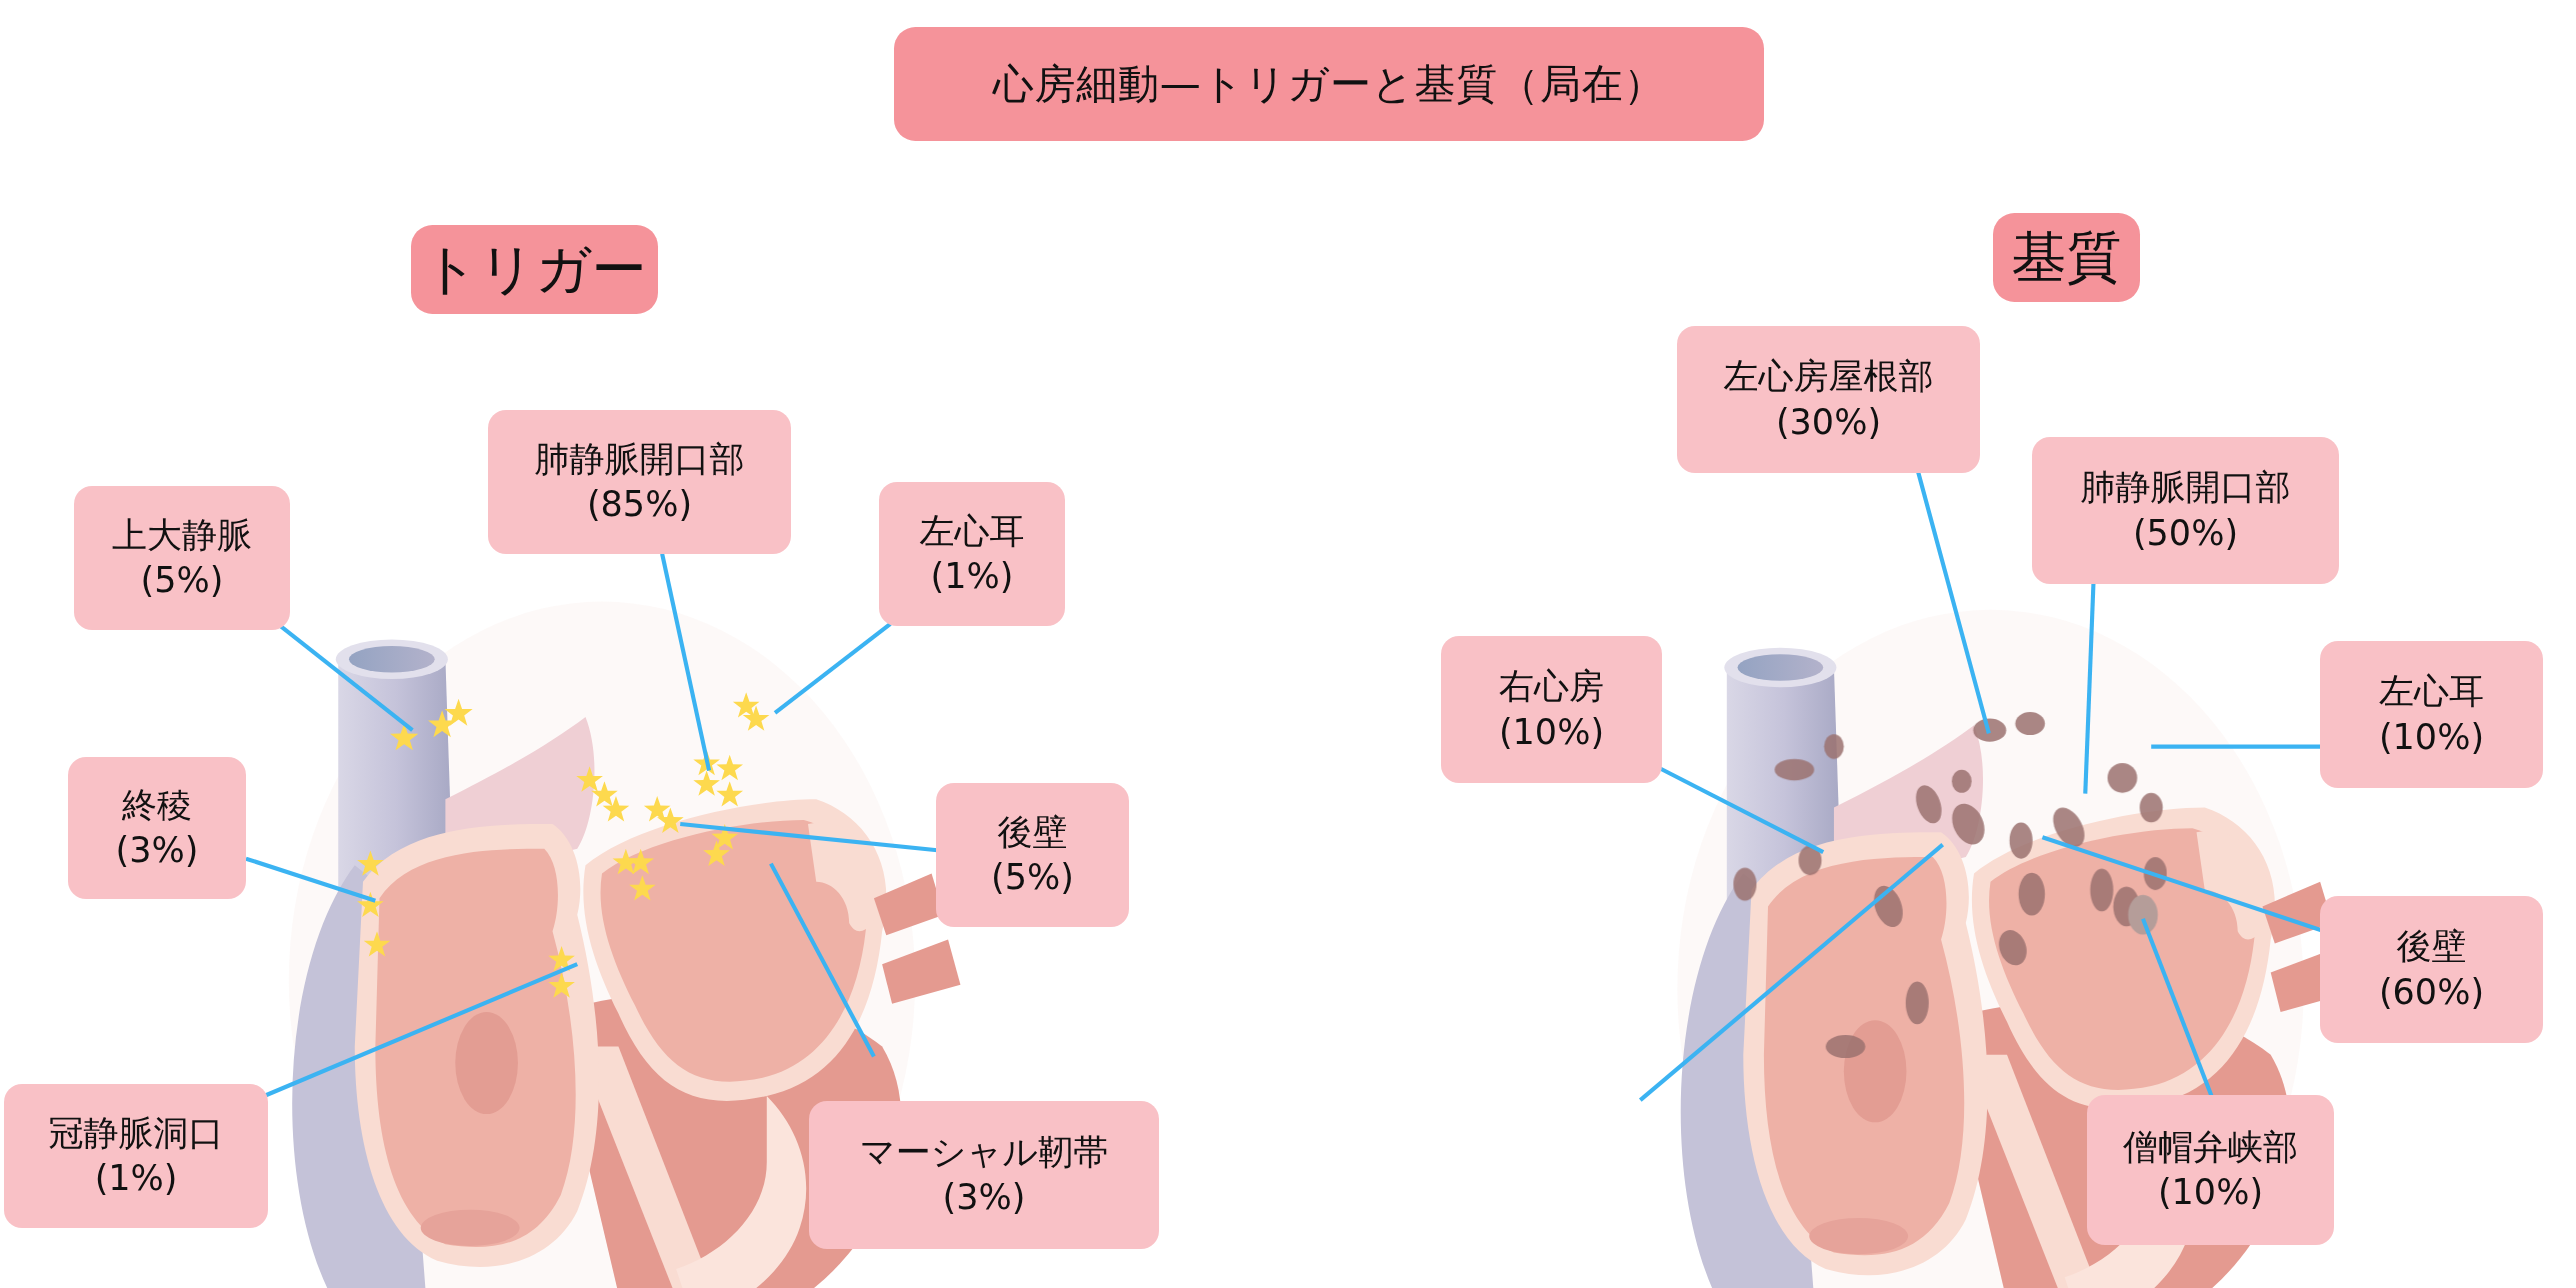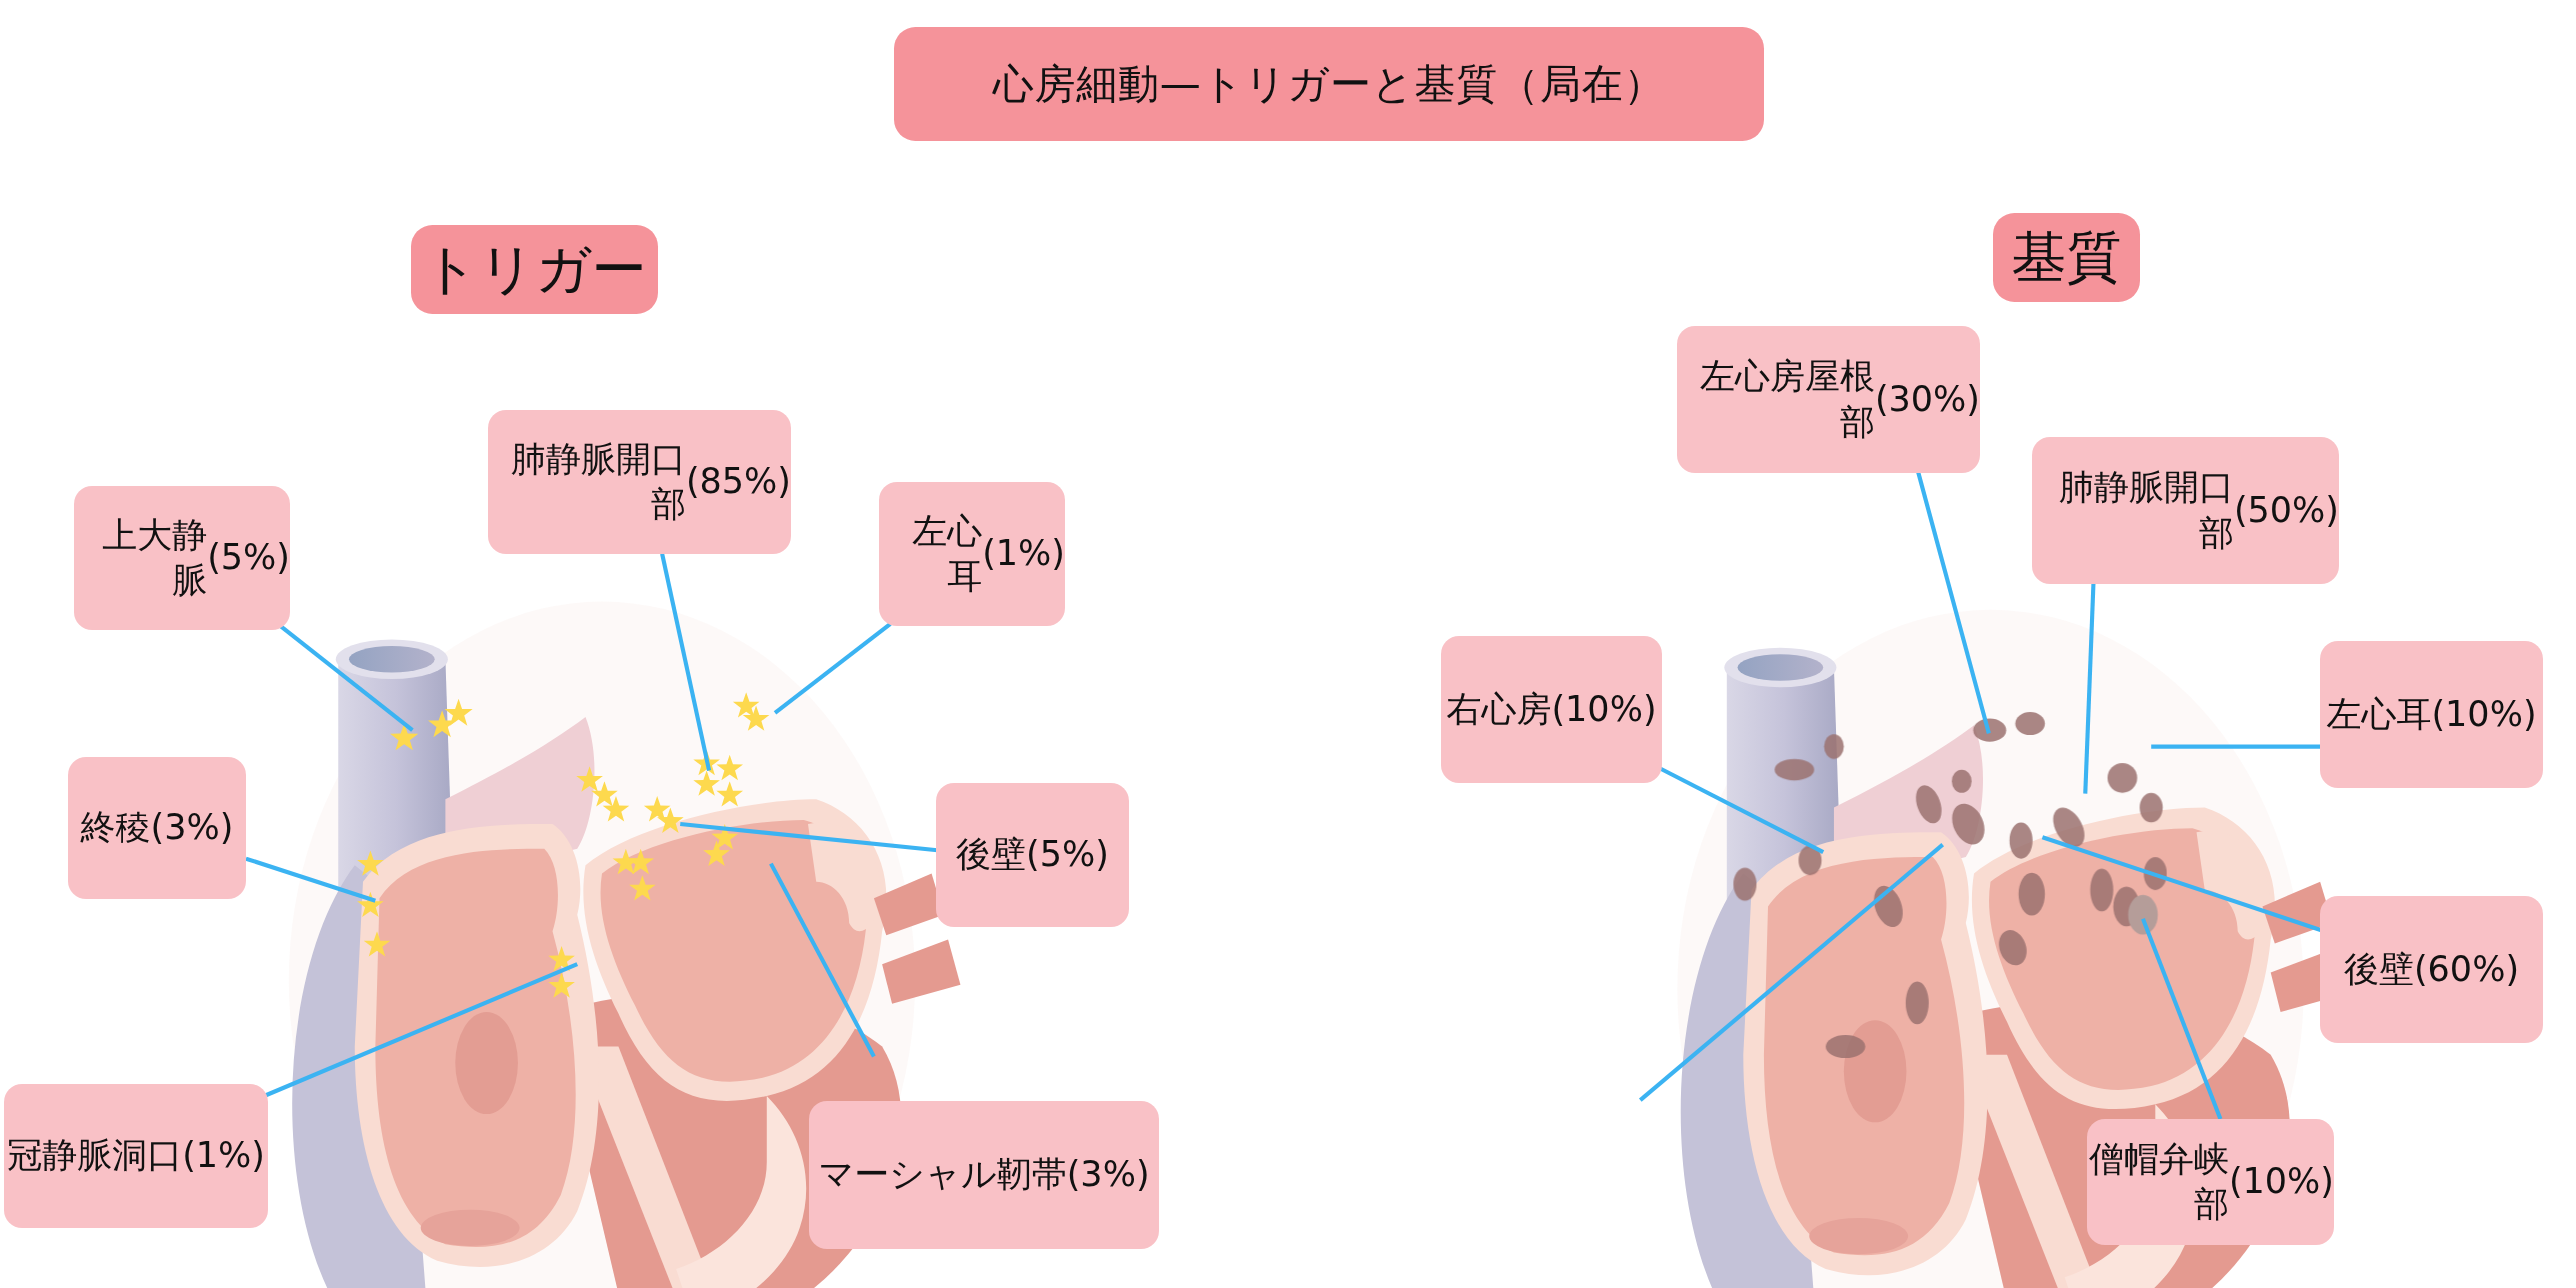--- a/index.html
+++ b/index.html
@@ -4,21 +4,21 @@
 <style>
   html, body { margin: 0; padding: 0; background: #ffffff; }
   body { width: 2576px; height: 1288px; position: relative; overflow: hidden;
          font-family: "DejaVu Sans", "Liberation Sans", sans-serif; }
   #stage { position: absolute; left: 0; top: 0; width: 2576px; height: 1288px; }
   .title-box { position: absolute; background: #f5939a; border-radius: 21.4px;
                display: flex; align-items: center; justify-content: center; color: #111; }
   .main-title { left: 894px; top: 27px; width: 870px; height: 114px; font-size: 41px; letter-spacing: 0.8px; }
   .section-title { font-size: 55px; }
   .label { position: absolute; background: #f9c1c6; border-radius: 18px; color: #111;
-           display: flex; flex-direction: row; align-items: center; justify-content: center;
+           display: flex; flex-direction: column; align-items: center; justify-content: center;
            text-align: right; font-size: 35px; line-height: 1.3; }
   .label .pct { font-size: 35px; }
 </style>
 </head>
 <body>
 
 <div id="stage">
 
   <svg width="2576" height="1288" viewBox="0 0 3125 1563" style="position:absolute;left:0;top:0">
     <defs>
@@ -194,19 +194,19 @@
     <span class="pct">(10%)</span>
   </div>
   <div class="label" style="left:2320px;top:641px;width:223px;height:147px">
     <span>左心耳</span>
     <span class="pct">(10%)</span>
   </div>
   <div class="label" style="left:2320px;top:896px;width:223px;height:147px">
     <span>後壁</span>
     <span class="pct">(60%)</span>
   </div>
-  <div class="label" style="left:2087px;top:1119px;width:247px;height:126px">
+  <div class="label" style="left:2087px;top:1095px;width:247px;height:150px">
     <span>僧帽弁峡部</span>
     <span class="pct">(10%)</span>
   </div>
 
 </div>
 
 
 </body></html>

